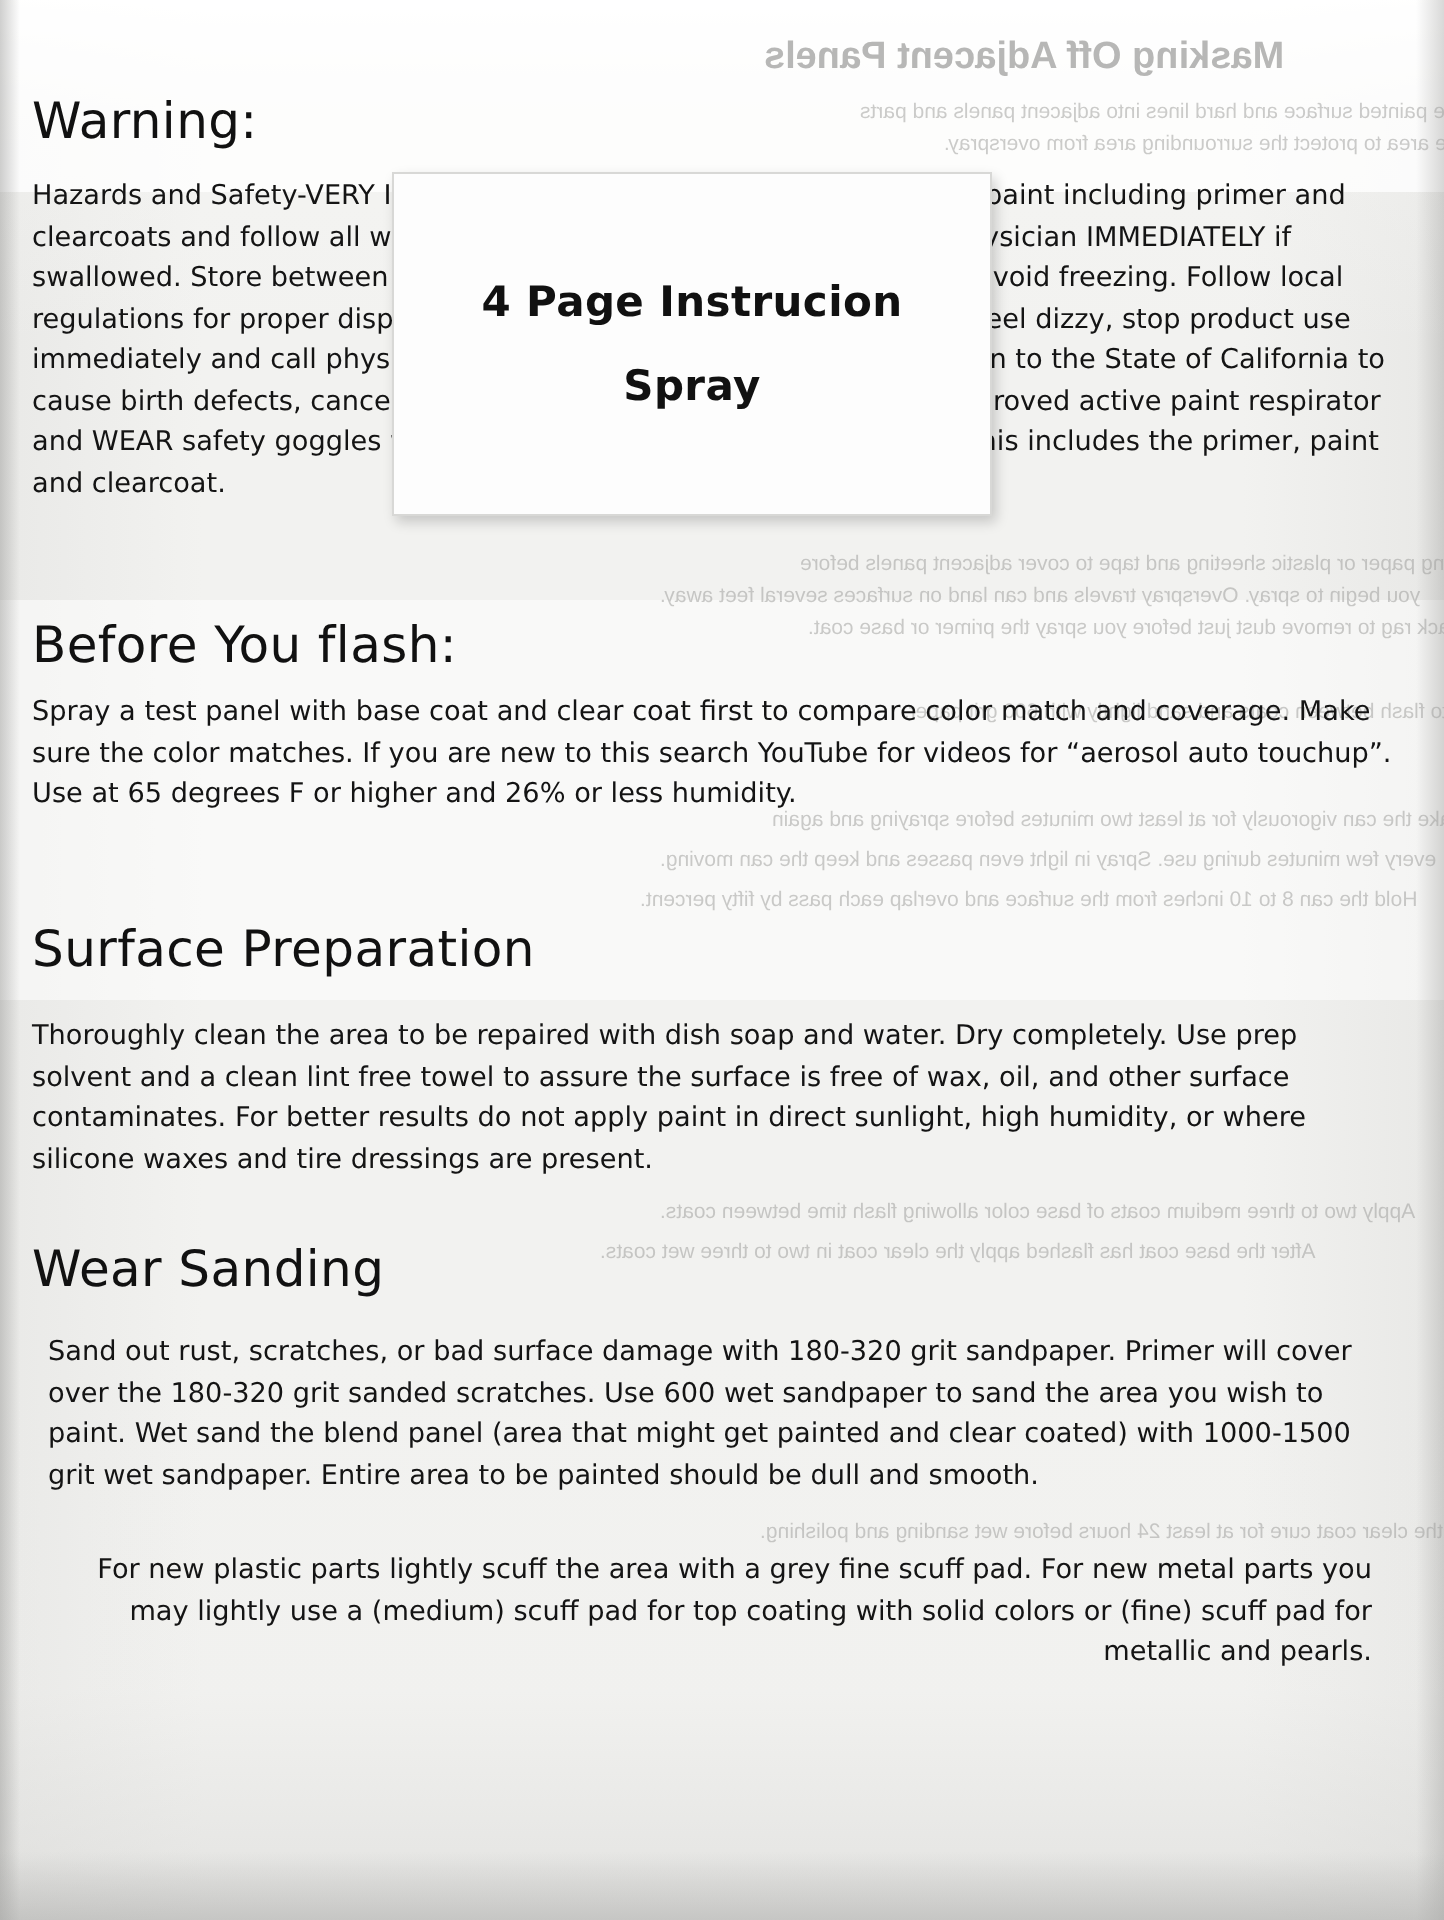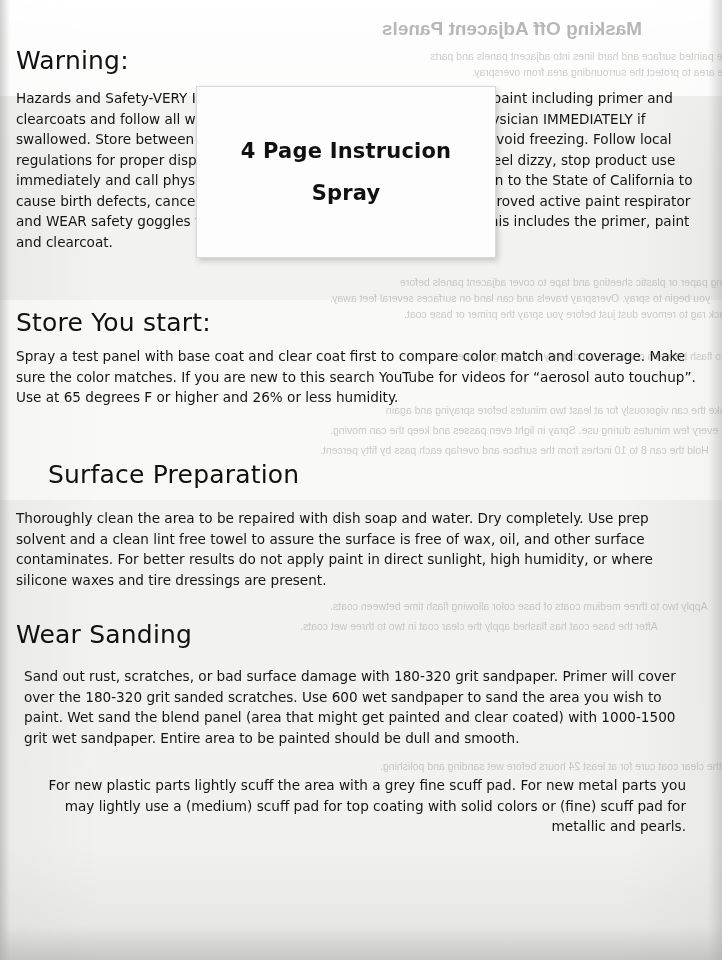--- a/index.html
+++ b/index.html
@@ -147,25 +147,25 @@
 
   <div class="heading" style="left:16px; top:14px;margin-top:32px;">Warning:</div>
 
   <div class="para" style="left:16px; top:88px; width:680px;">Hazards and Safety-VERY IMPORTANT. Read all labels on the touch-up paint including primer and clearcoats and follow all warnings. Keep away from children. Call a physician IMMEDIATELY if swallowed. Store between 50F and 120F. DO NOT STORE IN CAR and avoid freezing. Follow local regulations for proper disposal. Use with adequate ventilation. If you feel dizzy, stop product use immediately and call physician. This product contains chemicals known to the State of California to cause birth defects, cancer and other reproductive harm. Wear an approved active paint respirator and WEAR safety goggles when spraying to protect lungs and eyes. This includes the primer, paint and clearcoat.</div>
 
   <div id="sticker">
     <div class="sticker-line">4 Page Instrucion</div>
     <div class="sticker-line">Spray</div>
   </div>
 
-  <div class="heading" style="left:16px; top:308px;">Store You start:</div>
+  <div class="heading" style="left:16px; top:308px;">Before You flash:</div>
 
   <div class="para" style="left:16px; top:346px; width:684px;">Spray a test panel with base coat and clear coat first to compare color match and coverage. Make sure the color matches.  If you are new to this search YouTube for videos for “aerosol auto touchup”.  Use at 65 degrees F or higher and 26% or less humidity.</div>
 
-  <div class="heading" style="left:16px; top:460px;margin-left:32px;">Surface Preparation</div>
+  <div class="heading" style="left:16px; top:460px;">Surface Preparation</div>
 
   <div class="para" style="left:16px; top:508px; width:680px;">Thoroughly clean the area to be repaired with dish soap and water.  Dry completely. Use prep solvent and a clean lint free towel to assure the surface is free of wax, oil, and other surface contaminates. For better results do not apply paint in direct sunlight, high humidity, or where silicone waxes and tire dressings are present.</div>
 
   <div class="heading" style="left:16px; top:620px;">Wear Sanding</div>
 
   <div class="para" style="left:24px; top:666px; width:668px;">Sand out rust, scratches, or bad surface damage with 180-320 grit sandpaper. Primer will cover over the 180-320 grit sanded scratches. Use 600 wet sandpaper to sand the area you wish to paint. Wet sand the blend panel (area that might get painted and clear coated) with 1000-1500 grit wet sandpaper. Entire area to be painted should be dull and smooth.</div>
 
   <div class="para" style="left:26px; top:775px; width:660px;text-align:right;">For new plastic parts lightly scuff the area with a grey fine scuff pad. For new metal parts you may lightly use a (medium) scuff pad for top coating with solid colors or (fine) scuff pad for metallic and pearls.</div>
 
   <div class="edge-left"></div>

